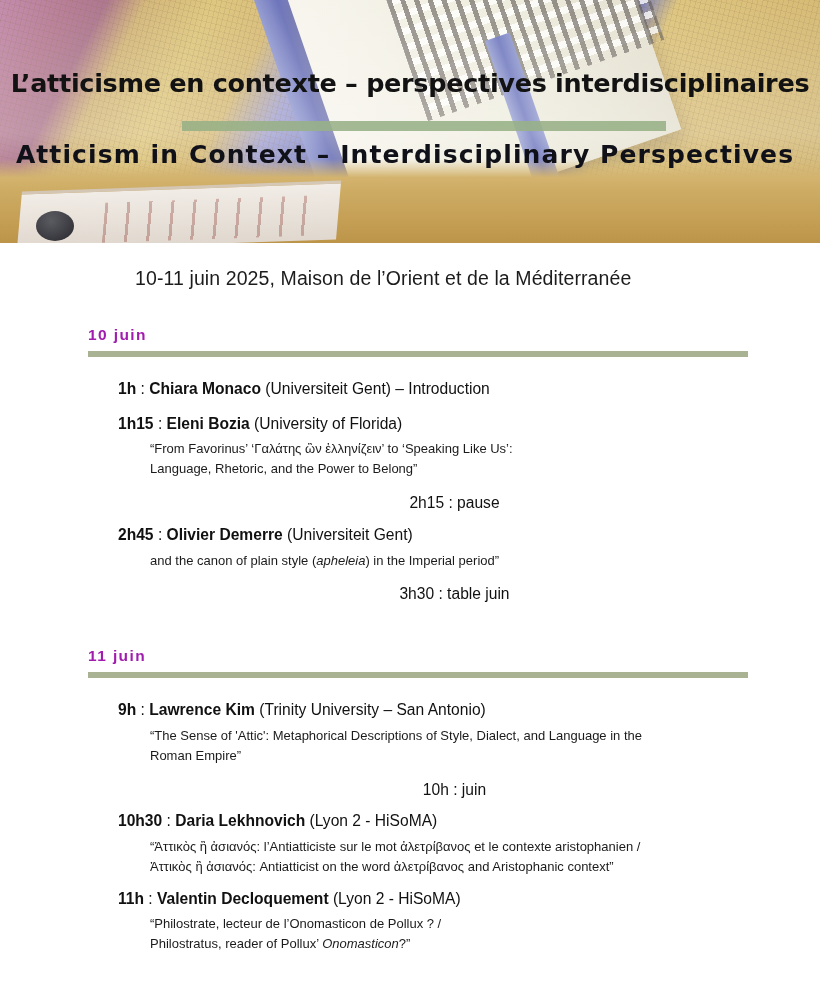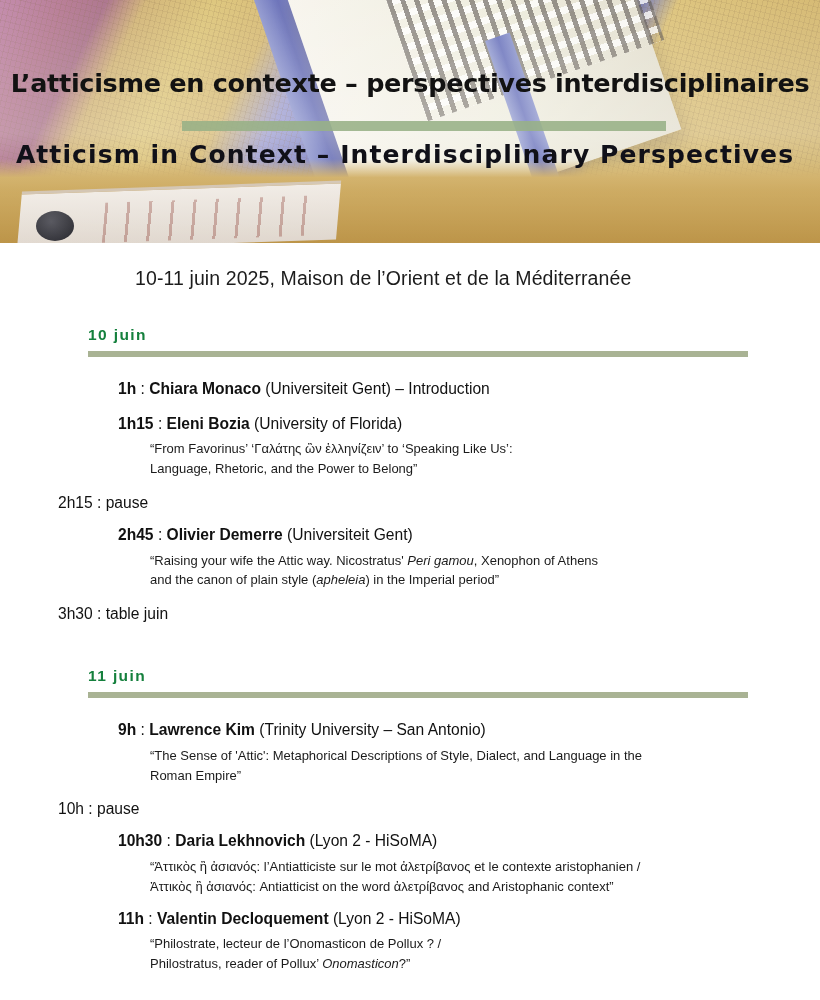--- a/index.html
+++ b/index.html
@@ -161,21 +161,21 @@
   .day-section {
     margin-top: 36px;
   }
   .day-section.second {
     margin-top: 40px;
   }
   .day-heading {
     padding-left: 88px;
     font-size: 15.5px;
     font-weight: bold;
-    color: #15803d;
+    color: #a21caf;
     letter-spacing: 1.4px;
     margin-bottom: 7px;
   }
   .day-rule {
     margin-left: 88px;
     width: 660px;
     height: 6px;
     background: #a9b394;
   }
 
@@ -203,27 +203,28 @@
   .session-title {
     padding-left: 150px;
     padding-right: 70px;
     font-size: 13px;
     line-height: 1.53;
     color: #1b1b1b;
     padding-top: 3px;
   }
   .session-title em { font-style: italic; }
   .break-line {
-    padding-left: 58px;
+    padding-left: 89px;
     font-size: 15.6px;
     line-height: 1.52;
     color: #111111;
     padding-top: 9px;
     padding-bottom: 1px;
     font-weight: normal;
+    text-align: center;
   }
 </style>
 </head>
 <body>
 
 <div class="banner">
   <div class="banner-art">
     <div class="art-base"></div>
     <div class="art-texture"></div>
     <div class="art-spine"></div>
@@ -255,39 +256,38 @@
             <div class="session-head"><span class="time">1h15</span><span class="sep"> : </span><span class="who">Eleni Bozia</span><span class="affil"> (University of Florida)</span></div>
             <div class="session-title">
               <div>“From Favorinus’ ‘Γαλάτης ὢν ἑλληνίζειν’ to ‘Speaking Like Us’:</div>
               <div>Language, Rhetoric, and the Power to Belong”</div>
             </div>
           </div>
           <div class="break-line">2h15 : pause</div>
           <div class="session">
             <div class="session-head"><span class="time">2h45</span><span class="sep"> : </span><span class="who">Olivier Demerre</span><span class="affil"> (Universiteit Gent)</span></div>
             <div class="session-title">
-              <div>“Raising your wife the Attic way. Nicostratus' <em>Peri gamou</em>, Xenophon of Athens</div>
               <div>and the canon of plain style (<em>apheleia</em>) in the Imperial period”</div>
             </div>
           </div>
           <div class="break-line">3h30 : table juin</div>
         </div>
       </div>
       <div class="day-section second">
         <div class="day-heading">11 juin</div>
         <div class="day-rule"></div>
         <div class="sessions">
           <div class="session">
             <div class="session-head"><span class="time">9h</span><span class="sep"> : </span><span class="who">Lawrence Kim</span><span class="affil"> (Trinity University – San Antonio)</span></div>
             <div class="session-title">
               <div>“The Sense of 'Attic': Metaphorical Descriptions of Style, Dialect, and Language in the</div>
               <div>Roman Empire”</div>
             </div>
           </div>
-          <div class="break-line">10h : pause</div>
+          <div class="break-line">10h : juin</div>
           <div class="session">
             <div class="session-head"><span class="time">10h30</span><span class="sep"> : </span><span class="who">Daria Lekhnovich</span><span class="affil"> (Lyon 2 - HiSoMA)</span></div>
             <div class="session-title">
               <div>“Ἀττικὸς ἢ ἀσιανός: l’Antiatticiste sur le mot ἀλετρίβανος et le contexte aristophanien /</div>
               <div>Ἀττικὸς ἢ ἀσιανός: Antiatticist on the word ἀλετρίβανος and Aristophanic context”</div>
             </div>
           </div>
           <div class="session">
             <div class="session-head"><span class="time">11h</span><span class="sep"> : </span><span class="who">Valentin Decloquement</span><span class="affil"> (Lyon 2 - HiSoMA)</span></div>
             <div class="session-title">

